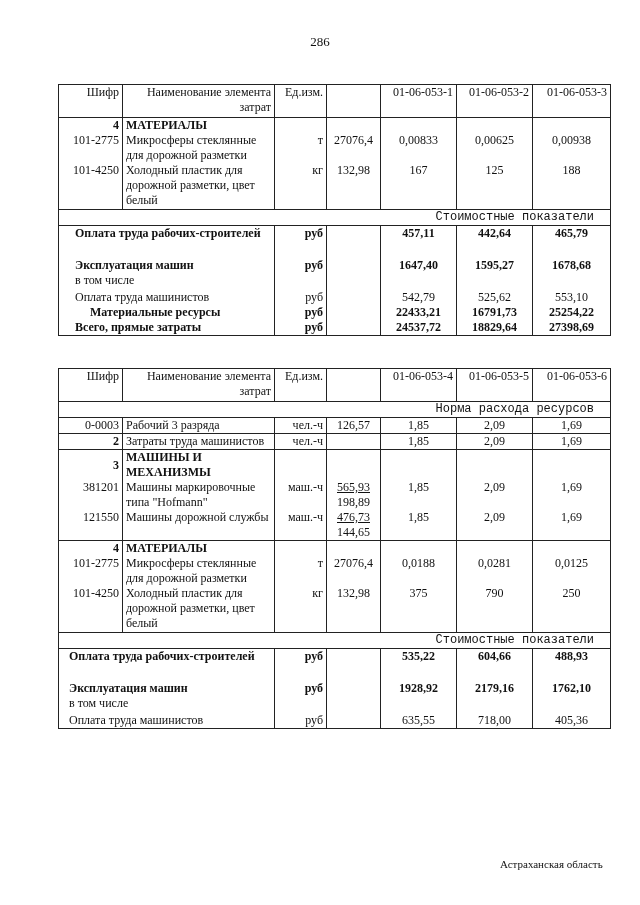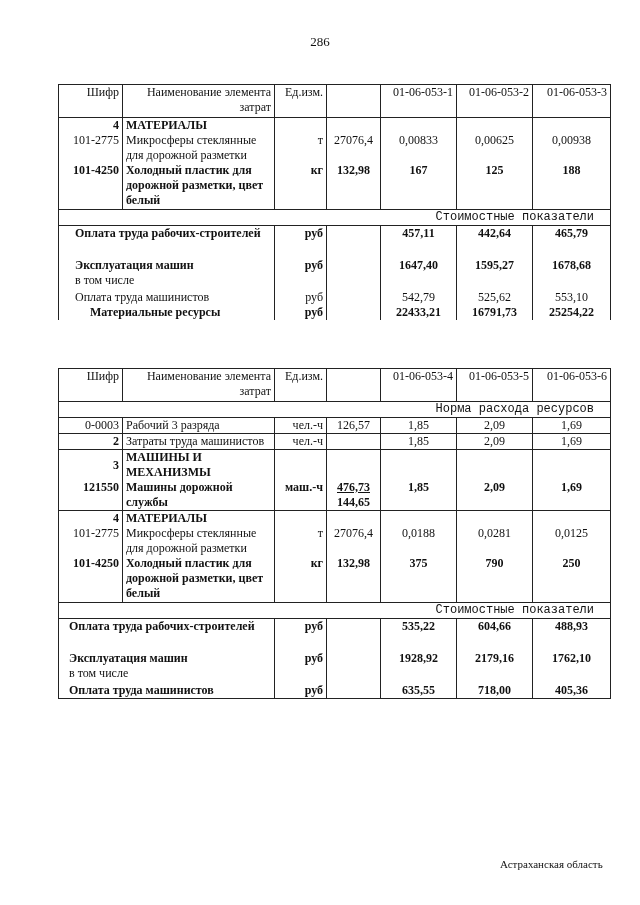--- a/index.html
+++ b/index.html
@@ -3,21 +3,21 @@
 <meta charset="utf-8">
 <style>
   html, body { margin: 0; padding: 0; background: #ffffff; }
   body { width: 640px; height: 905px; position: relative; overflow: hidden;
          font-family: "Liberation Serif", serif; color: #111; font-size: 12px; }
   .page-num { position: absolute; top: 34px; left: 0; width: 640px; text-align: center; font-size: 13px; }
   .footer { position: absolute; top: 858px; left: 500px; font-size: 11px; }
   table.t { position: absolute; border-collapse: collapse; table-layout: fixed; }
   table.t td { border: 1px solid #222; padding: 0 3px; vertical-align: top; line-height: 15px; font-size: 12px; }
   table.t td.nb { border-top: none; border-bottom: none; }
-  table.t td.nbt { border-top: none; font-weight: bold; }
+  table.t td.nbt { border-top: none; }
   table.t td.nbb { border-bottom: none; }
   .c { text-align: right; }
   .r { text-align: center; margin-left: 16px; }
   .b { font-weight: bold; }
   .sec { font-family: Liberation Mono, monospace; font-size: 9.5px; text-align: right; line-height: 13px; padding-right: 16px !important; margin-top: 32px; }
   .u { text-decoration: underline; }
   .hdr td { line-height: 16px; }
 </style>
 </head>
 <body>
@@ -102,20 +102,28 @@
     <td class="r nb">553,10</td>
   </tr>
   <tr>
     <td colspan="2" class="b nb" style="padding-left:31px">Материальные ресурсы</td>
     <td class="c b nb">руб</td>
     <td class="nb"></td>
     <td class="r b nb">22433,21</td>
     <td class="r b nb">16791,73</td>
     <td class="r b nb">25254,22</td>
   </tr>
+  <tr>
+    <td colspan="2" class="b nbt" style="padding-left:16px">Всего, прямые затраты</td>
+    <td class="c b nbt">руб</td>
+    <td class="nbt"></td>
+    <td class="r b nbt">24537,72</td>
+    <td class="r b nbt">18829,64</td>
+    <td class="r b nbt">27398,69</td>
+  </tr>
 </tbody>
   </table>
 
 <table class="t" style="top:368px; left:58px; width:552px;">
   <colgroup>
     <col style="width:64px">
       <col style="width:152px">
       <col style="width:52px">
       <col style="width:54px">
       <col style="width:76px">
@@ -156,20 +164,32 @@
   <tr>
     <td class="c b nbb" style="vertical-align:middle; height:30px">3</td>
     <td class="b nbb">МАШИНЫ И МЕХАНИЗМЫ</td>
     <td class="nbb"></td>
         <td class="nbb"></td>
         <td class="nbb"></td>
         <td class="nbb"></td>
         <td class="nbb"></td>
   </tr>
   <tr>
+    <td class="c nb">381201</td>
+    <td class="nb">Машины маркировочные типа "Hofmann"</td>
+    <td class="c nb">маш.-ч</td>
+    <td class="r nb">
+      <div class="u">565,93</div>
+      <div>198,89</div>
+    </td>
+    <td class="r nb">1,85</td>
+    <td class="r nb">2,09</td>
+    <td class="r nb">1,69</td>
+  </tr>
+  <tr>
     <td class="c nbt">121550</td>
     <td class="nbt">Машины дорожной службы</td>
     <td class="c nbt">маш.-ч</td>
     <td class="r nbt">
       <div class="u">476,73</div>
       <div>144,65</div>
     </td>
     <td class="r nbt">1,85</td>
     <td class="r nbt">2,09</td>
     <td class="r nbt">1,69</td>

